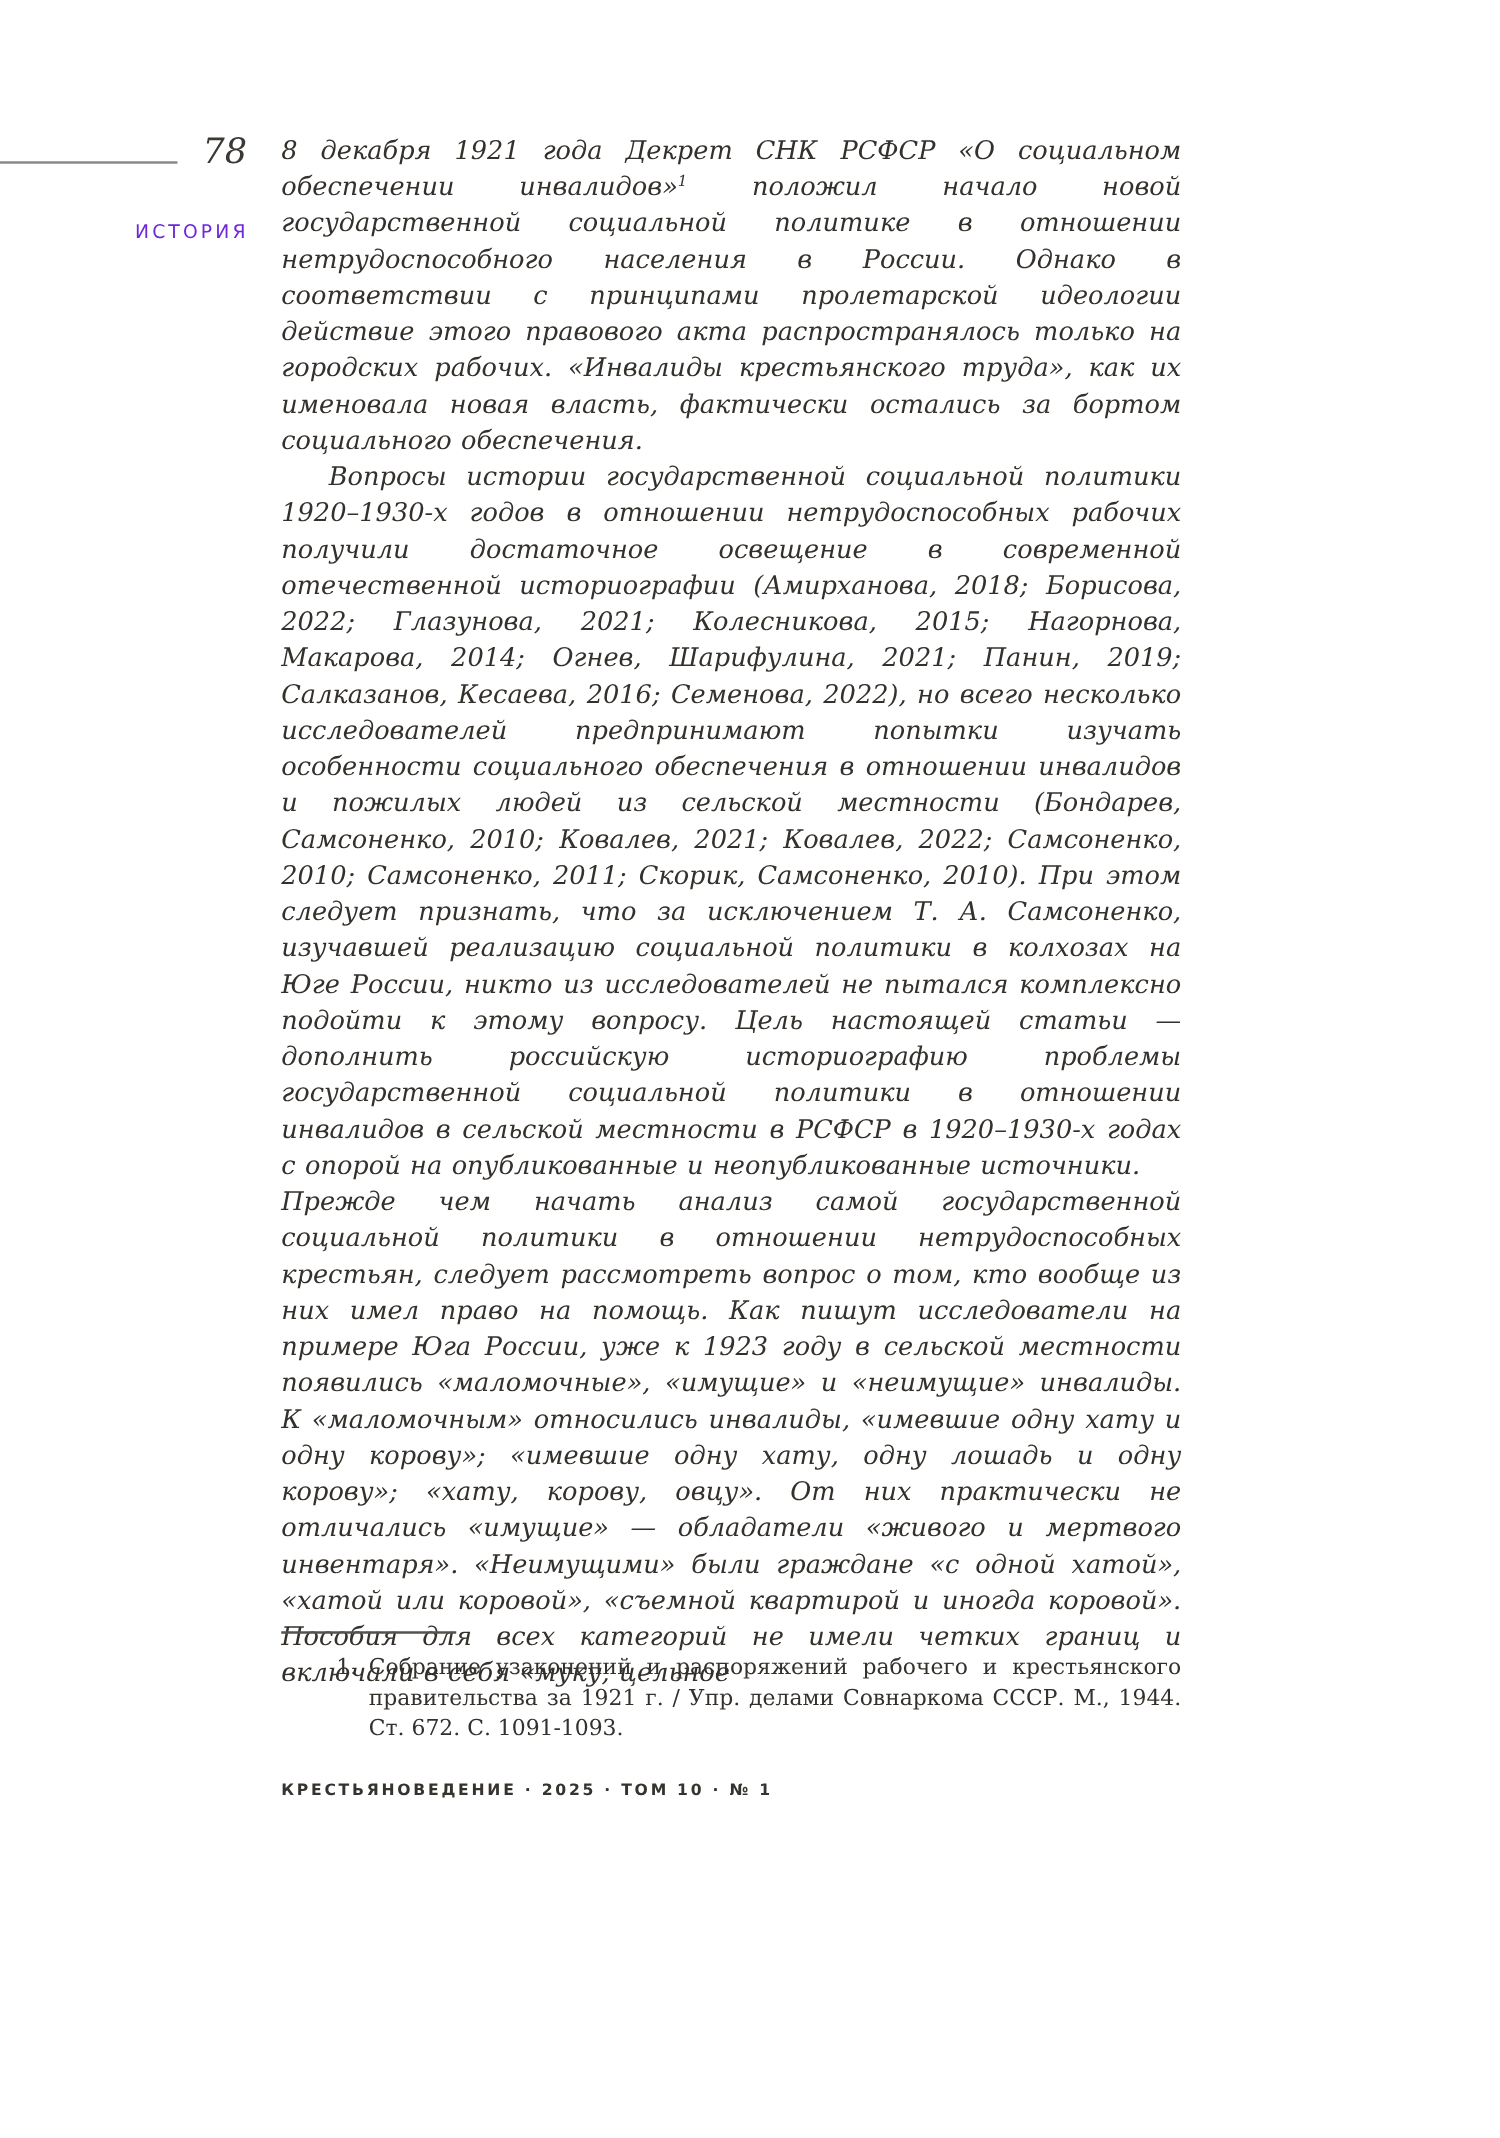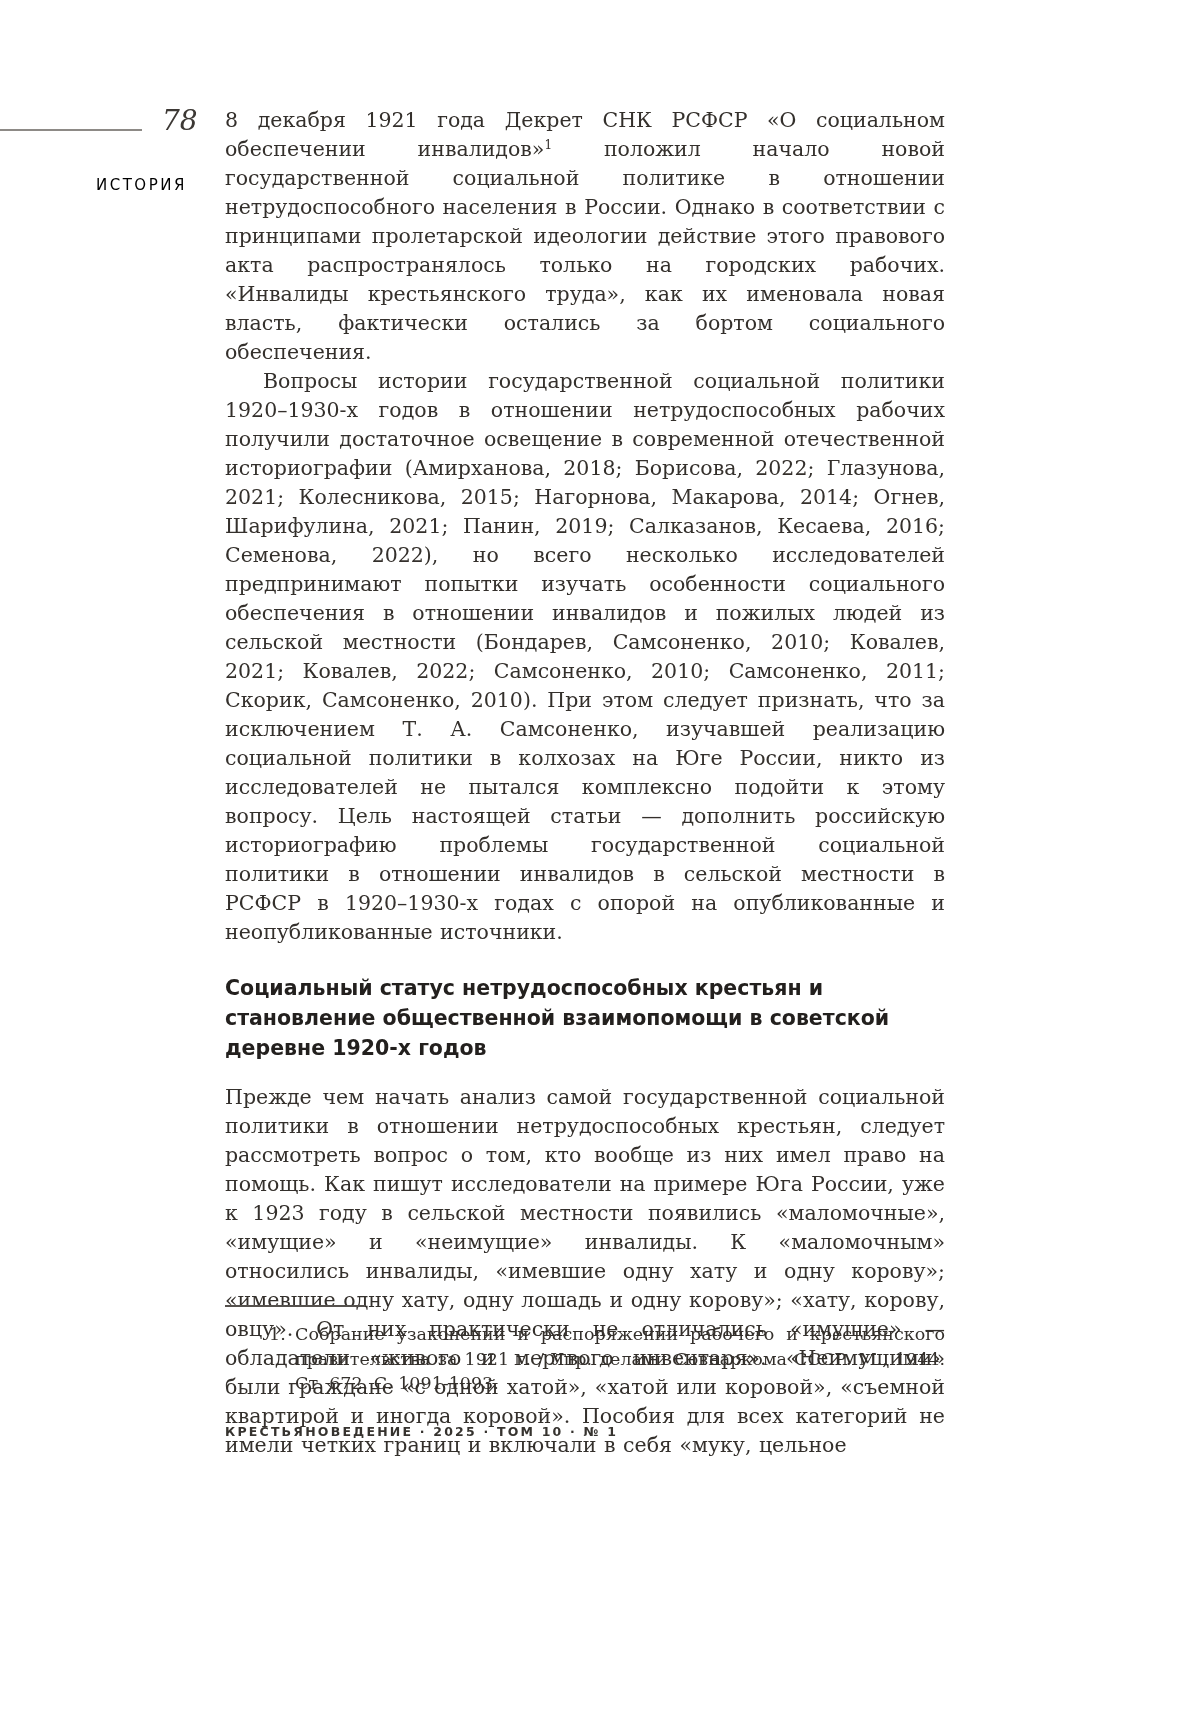--- a/index.html
+++ b/index.html
@@ -28,40 +28,41 @@
   .page-number {
     position: absolute;
     left: 162px;
     top: 104px;
     font-style: italic;
     font-size: 28px;
     color: #3c3834;
   }
   .section-label {
     position: absolute;
-    left: 96px;
+    left: 108px;
     top: 176px;
     font-family: "DejaVu Sans", "Liberation Sans", sans-serif;
     font-size: 15px;
     letter-spacing: 2.5px;
-    color: #000000;
+    color: #6d28d9;
   }
   
   .text-col {
     position: absolute;
     left: 225px;
     top: 106px;
     width: 720px;
   }
   p.body {
     margin: 0;
     font-size: 20.5px;
     line-height: 29px;
     text-align: justify;
     word-spacing: 1px;
+    font-style: italic;
   }
   p.body.indent {
     text-indent: 38px;
   }
   sup.fn-ref {
     font-size: 12px;
     line-height: 0;
     vertical-align: 7px;
   }
   h2.section-heading {
@@ -122,21 +123,20 @@
   <div class="page-number">78</div>
 
   <div class="section-label">ИСТОРИЯ</div>
 
   <div class="text-col">
 
     <p class="body"><span>8 декабря 1921 года Декрет СНК РСФСР «О социальном обеспечении инвалидов»</span><sup class="fn-ref">1</sup><span> положил начало новой государственной социальной политике в отношении нетрудоспособного населения в России. Однако в соответствии с принципами пролетарской идеологии действие этого правового акта распространялось только на городских рабочих. «Инвалиды крестьянского труда», как их именовала новая власть, фактически остались за бортом социального обеспечения.</span></p>
 
     <p class="body indent">Вопросы истории государственной социальной политики 1920–1930-х годов в отношении нетрудоспособных рабочих получили достаточное освещение в современной отечественной историографии (Амирханова, 2018; Борисова, 2022; Глазунова, 2021; Колесникова, 2015; Нагорнова, Макарова, 2014; Огнев, Шарифулина, 2021; Панин, 2019; Салказанов, Кесаева, 2016; Семенова, 2022), но всего несколько исследователей предпринимают попытки изучать особенности социального обеспечения в отношении инвалидов и пожилых людей из сельской местности (Бондарев, Самсоненко, 2010; Ковалев, 2021; Ковалев, 2022; Самсоненко, 2010; Самсоненко, 2011; Скорик, Самсоненко, 2010). При этом следует признать, что за исключением Т. А. Самсоненко, изучавшей реализацию социальной политики в колхозах на Юге России, никто из исследователей не пытался комплексно подойти к этому вопросу. Цель настоящей статьи — дополнить российскую историографию проблемы государственной социальной политики в отношении инвалидов в сельской местности в РСФСР в 1920–1930-х годах с опорой на опубликованные и неопубликованные источники.</p>
 
-    <h2 class="section-heading">Социальный статус нетрудоспособных крестьян и становление общественной взаимопомощи в советской деревне 1920-х годов</h2>
 
     <p class="body">Прежде чем начать анализ самой государственной социальной политики в отношении нетрудоспособных крестьян, следует рассмотреть вопрос о том, кто вообще из них имел право на помощь. Как пишут исследователи на примере Юга России, уже к 1923 году в сельской местности появились «маломочные», «имущие» и «неимущие» инвалиды. К «маломочным» относились инвалиды, «имевшие одну хату и одну корову»; «имевшие одну хату, одну лошадь и одну корову»; «хату, корову, овцу». От них практически не отличались «имущие» — обладатели «живого и мертвого инвентаря». «Неимущими» были граждане «с одной хатой», «хатой или коровой», «съемной квартирой и иногда коровой». Пособия для всех категорий не имели четких границ и включали в себя «муку, цельное</p>
 
   </div>
 
   <div class="footnote-rule"></div>
 
   <div class="footnote">
     <span class="fn-marker">1.</span>
     <span>Собрание узаконений и распоряжений рабочего и крестьянского правительства за 1921 г. / Упр. делами Совнаркома СССР. М., 1944. Ст. 672. С. 1091-1093.</span>

